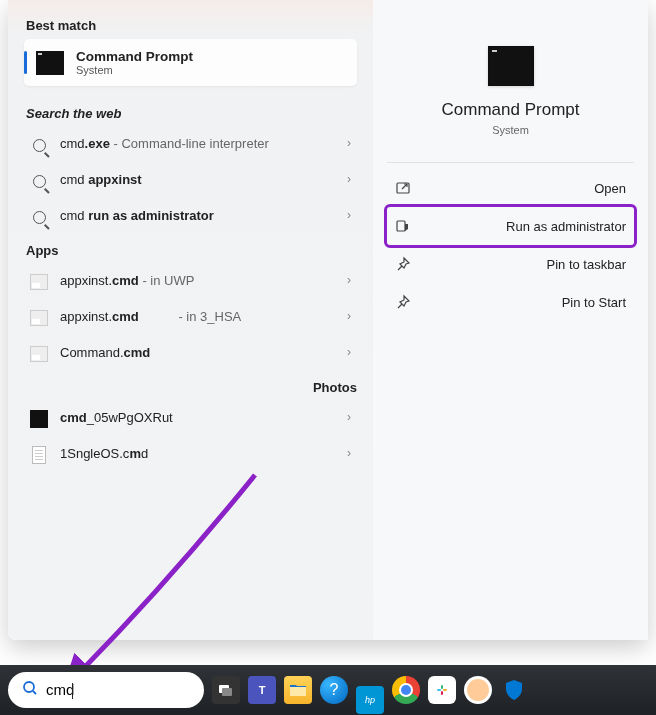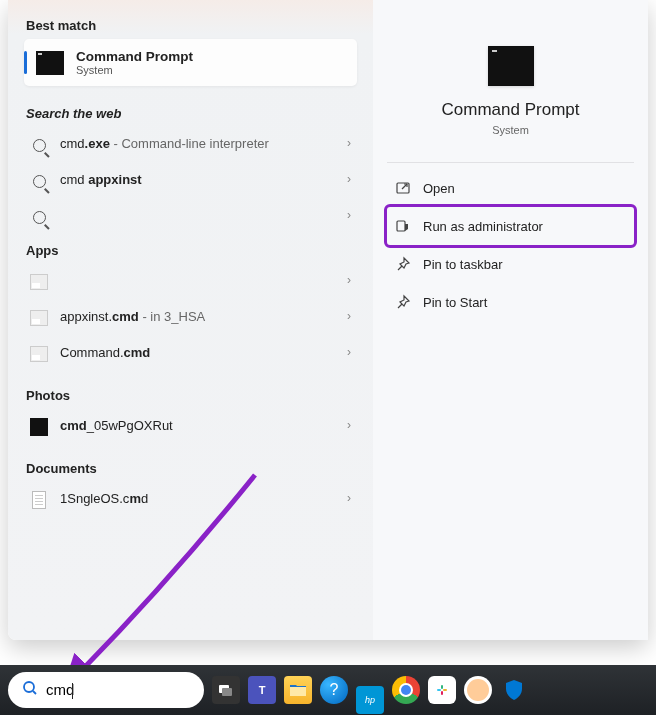--- a/index.html
+++ b/index.html
@@ -23,21 +23,21 @@
 .ext-icon::before{content:"";position:absolute;left:1px;bottom:1px;width:8px;height:5px;background:#fff;}
 .photo-icon { width:18px; height:18px; background:#111; }
 .doc-icon { width:14px; height:18px; background:#fff; border:1px solid #bbb; position:relative;}
 .doc-icon::before{content:"";position:absolute;top:3px;left:2px;right:2px;height:1px;background:#ccc;box-shadow:0 3px 0 #ccc,0 6px 0 #ccc,0 9px 0 #ccc;}
 .right .thumb { width: 46px; height: 40px; background:#111; margin-top:46px; border:1px solid rgba(0,0,0,0.1); box-shadow:0 1px 3px rgba(0,0,0,0.15); position:relative; }
 .right .thumb::before{content:"";position:absolute;left:3px;top:3px;width:5px;height:2px;background:#ccc;}
 .right .rtitle { font-size: 17px; color:#222; margin-top: 14px; }
 .right .rsub { font-size: 11px; color:#666; margin-top: 4px; }
 .right hr { width: 100%; border: none; border-top:1px solid #e1e1e4; margin: 26px 0 6px; }
 .act-list { width:100%; }
-.act { display:flex; align-items:center; gap:12px; padding: 11px 8px; font-size:13px; color:#222; }
+.act { display:flex; align-items:center; gap:12px; padding: 11px 8px; font-size:13px; color:#222;justify-content:space-between; }
 .act .aicon { width:16px; height:16px; display:flex; align-items:center; justify-content:center; color:#444; }
 .act.highlight { outline: 3px solid #8a22c7; border-radius:3px; }
 .taskbar { position:absolute; left:0; right:0; bottom:0; height:50px; background:linear-gradient(180deg,#2f3337,#1e2125); display:flex; align-items:center; padding-left:8px; gap:8px; }
 .searchbox { background:#fff; border-radius:20px; height:36px; width:196px; display:flex; align-items:center; padding:0 14px; gap:8px; }
 .searchbox .sicon { color:#1a6dd8; }
 .caret{display:inline-block;width:1px;height:16px;background:#222;vertical-align:middle;margin-left:-2px;animation:blink 1s steps(1) infinite;}
 @keyframes blink{50%{opacity:0;}}
 .tbicon { width:28px; height:28px; border-radius:4px; display:flex; align-items:center; justify-content:center; font-size:16px; color:#fff; }
 .arrow { position:absolute; pointer-events:none; }
 .arrow svg { overflow:visible; }
@@ -69,55 +69,56 @@
       <span class="ico">
           <span class="searchglass"></span>
         </span>
       <span><span>cmd </span><b>appxinst</b></span>
       <span class="chev">›</span>
     </div>
     <div class="row">
       <span class="ico">
           <span class="searchglass"></span>
         </span>
+      <span><span>cmd </span><b>run as administrator</b></span>
       <span class="chev">›</span>
     </div>
 
     <div class="sec-header" style="margin-top:0;">Apps</div>
     <div class="row">
       <span class="ico">
           <span class="ext-icon"></span>
         </span>
+      <span><span>appxinst.</span><b>cmd</b><span style="color:#666;"> - in UWP</span></span>
       <span class="chev">›</span>
     </div>
     <div class="row">
       <span class="ico">
           <span class="ext-icon"></span>
         </span>
-      <span><span>appxinst.</span><b>cmd</b><span style="color:#666;"> - in 3_HSA</span></span>
+      <span><span>appxinst.</span><b>cmd</b><span style="color:#666;padding-left:36px;"> - in 3_HSA</span></span>
       <span class="chev">›</span>
     </div>
     <div class="row">
       <span class="ico">
           <span class="ext-icon"></span>
         </span>
       <span><span>Command.</span><b>cmd</b></span>
       <span class="chev">›</span>
     </div>
 
-    <div class="sec-header" style="margin-top:8px;">Photos</div>
+    <div class="sec-header" style="text-align:right;">Photos</div>
     <div class="row">
       <span class="ico">
           <span class="photo-icon"></span>
         </span>
       <span><b>cmd</b><span>_05wPgOXRut</span></span>
       <span class="chev">›</span>
     </div>
 
-    <div class="sec-header" style="margin-top:8px;">Documents</div>
     <div class="row">
       <span class="ico">
           <span class="doc-icon"></span>
         </span>
       <span><span>1SngleOS.c</span><b>m</b><span>d</span></span>
       <span class="chev">›</span>
     </div>
 
   </div>
 

